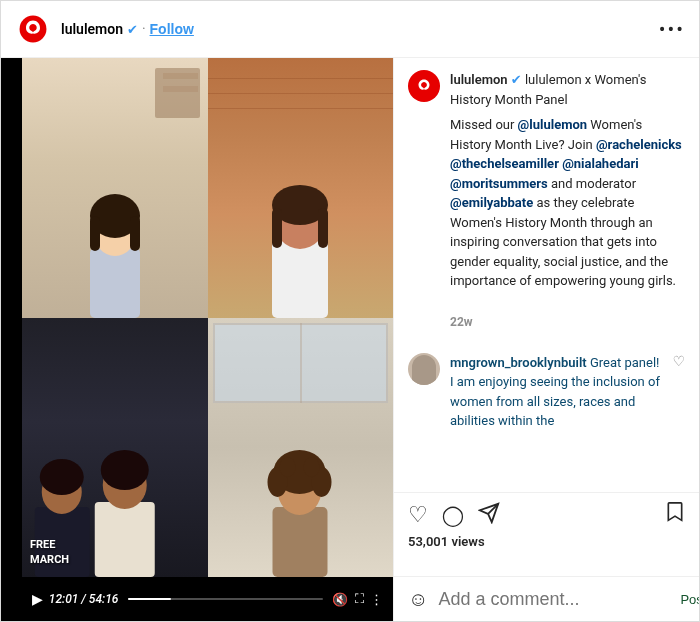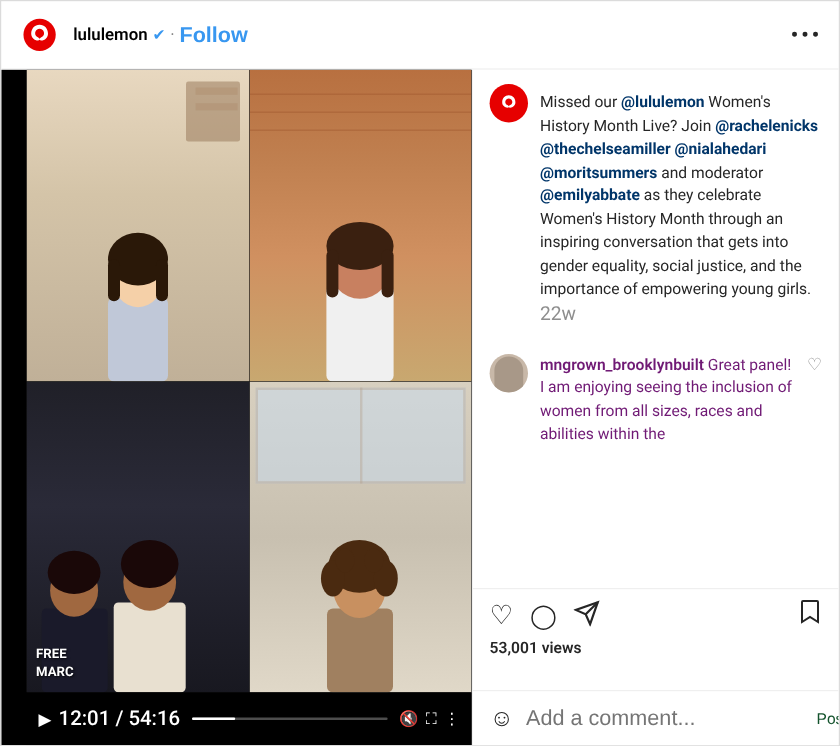--- a/index.html
+++ b/index.html
@@ -52,25 +52,26 @@
       color: #3897f0;
       font-size: 13px;
     }
     .dot-sep {
       color: #888;
       font-size: 14px;
     }
     .follow-btn {
       color: #3897f0;
       font-weight: 600;
-      font-size: 18px;
+      font-size: 14px;
       background: none;
       border: none;
       cursor: pointer;
       padding: 0;
+      text-decoration: underline;
     }
     .header-more {
       font-size: 20px;
       color: #262626;
       cursor: pointer;
       margin-left: 10px;
       letter-spacing: 2px;
     }
 
     
@@ -112,23 +113,24 @@
       gap: 6px;
       flex-shrink: 0;
     }
     .play-btn {
       color: #fff;
       font-size: 14px;
       cursor: pointer;
     }
     .time-display {
       color: #fff;
-      font-size: 17px;
+      font-size: 12px;
       font-weight: 500;
       white-space: nowrap;
+      font-style: italic;
     }
     .progress-bar {
       flex: 1;
       height: 2px;
       background: rgba(255,255,255,0.3);
       border-radius: 1px;
       position: relative;
       margin: 0 4px;
     }
     .progress-fill {
@@ -194,23 +196,24 @@
     }
     .post-text strong {
       font-weight: 600;
     }
     .post-text .mention {
       color: #003569;
       font-weight: 700;
     }
     .timestamp {
       color: #8e8e8e;
-      font-size: 16px;
-      margin-top: 0;
+      font-size: 12px;
+      margin-top: 24px;
       margin-bottom: 12px;
+      font-weight: bold;
     }
 
     
     .comment-row {
       display: flex;
       align-items: flex-start;
       gap: 10px;
       margin-bottom: 8px;
     }
     .comment-avatar {
@@ -226,21 +229,21 @@
     }
     .comment-avatar-inner {
       width: 24px;
       height: 30px;
       background: #a89888;
       border-radius: 12px 12px 0 0;
     }
     .comment-text {
       font-size: 13px;
       line-height: 1.5;
-      color: #701a75;
+      color: #0c4a6e;
     }
     .comment-text strong {
       font-weight: 600;
     }
     .comment-heart {
       margin-left: auto;
       color: #8e8e8e;
       font-size: 14px;
       cursor: pointer;
       flex-shrink: 0;
@@ -418,21 +421,21 @@
           <ellipse cx="32" cy="55" rx="20" ry="22" fill="#a06840"></ellipse>
           <ellipse cx="32" cy="40" rx="22" ry="18" fill="#1a0808"></ellipse>
 
           <rect x="65" y="65" width="60" height="75" rx="4" fill="#e8e0d0"></rect>
           <ellipse cx="95" cy="48" rx="22" ry="24" fill="#a06840"></ellipse>
           <ellipse cx="95" cy="33" rx="24" ry="20" fill="#1a0808"></ellipse>
         </svg>
 
         <div class="video-overlay-text">
           <div>FREE</div>
-          <div>MARC</div>
+          <div>MARCH</div>
         </div>
       </div>
 
       <div class="video-cell">
         <div class="room-bg-4"></div>
 
         <div style="position:absolute;top:5px;left:5px;right:5px;height:80px;background:rgba(200,220,240,0.5);border:2px solid rgba(180,160,140,0.4);"></div>
         <div style="position:absolute;top:5px;left:50%;width:2px;height:80px;background:rgba(180,160,140,0.4);"></div>
 
         <svg style="position:absolute;bottom:0;left:50%;transform:translateX(-50%);width:85px;height:145px;" viewBox="0 0 85 145">
@@ -469,20 +472,25 @@
     <div class="post-content">
 
       <div class="post-author-row">
         <div class="author-avatar">
           <svg class="lulu-logo-sm" viewBox="0 0 100 100" xmlns="http://www.w3.org/2000/svg">
             <circle cx="50" cy="50" r="48" fill="#e60000"></circle>
             <path d="M50 20 C35 20, 25 32, 25 46 C25 52, 27 57, 31 61 C35 65, 40 67, 45 67 C47 67, 49 66, 50 65 C51 66, 53 67, 55 67 C60 67, 65 65, 69 61 C73 57, 75 52, 75 46 C75 32, 65 20, 50 20 Z M50 62 C49 60, 47 58, 45 57 C41 55, 38 52, 37 48 C36 43, 38 38, 42 35 C44 33, 47 32, 50 32 C53 32, 56 33, 58 35 C62 38, 64 43, 63 48 C62 52, 59 55, 55 57 C53 58, 51 60, 50 62 Z" fill="white"></path>
           </svg>
         </div>
         <div>
+          <div class="post-text">
+            <strong>lululemon</strong>
+            <span class="verified-badge"> ✔ </span>
+            <span>lululemon x Women's History Month Panel</span>
+          </div>
           <div class="post-text" style="margin-top:6px;">
             Missed our <span class="mention">@lululemon</span> Women's History Month Live? Join <span class="mention">@rachelenicks</span> <span class="mention">@thechelseamiller</span> <span class="mention">@nialahedari</span> <span class="mention">@moritsummers</span> and moderator <span class="mention">@emilyabbate</span> as they celebrate Women's History Month through an inspiring conversation that gets into gender equality, social justice, and the importance of empowering young girls.
           </div>
           <div class="timestamp">22w</div>
         </div>
       </div>
 
       <div class="comment-row">
         <div class="comment-avatar">
           <div class="comment-avatar-inner"></div>

